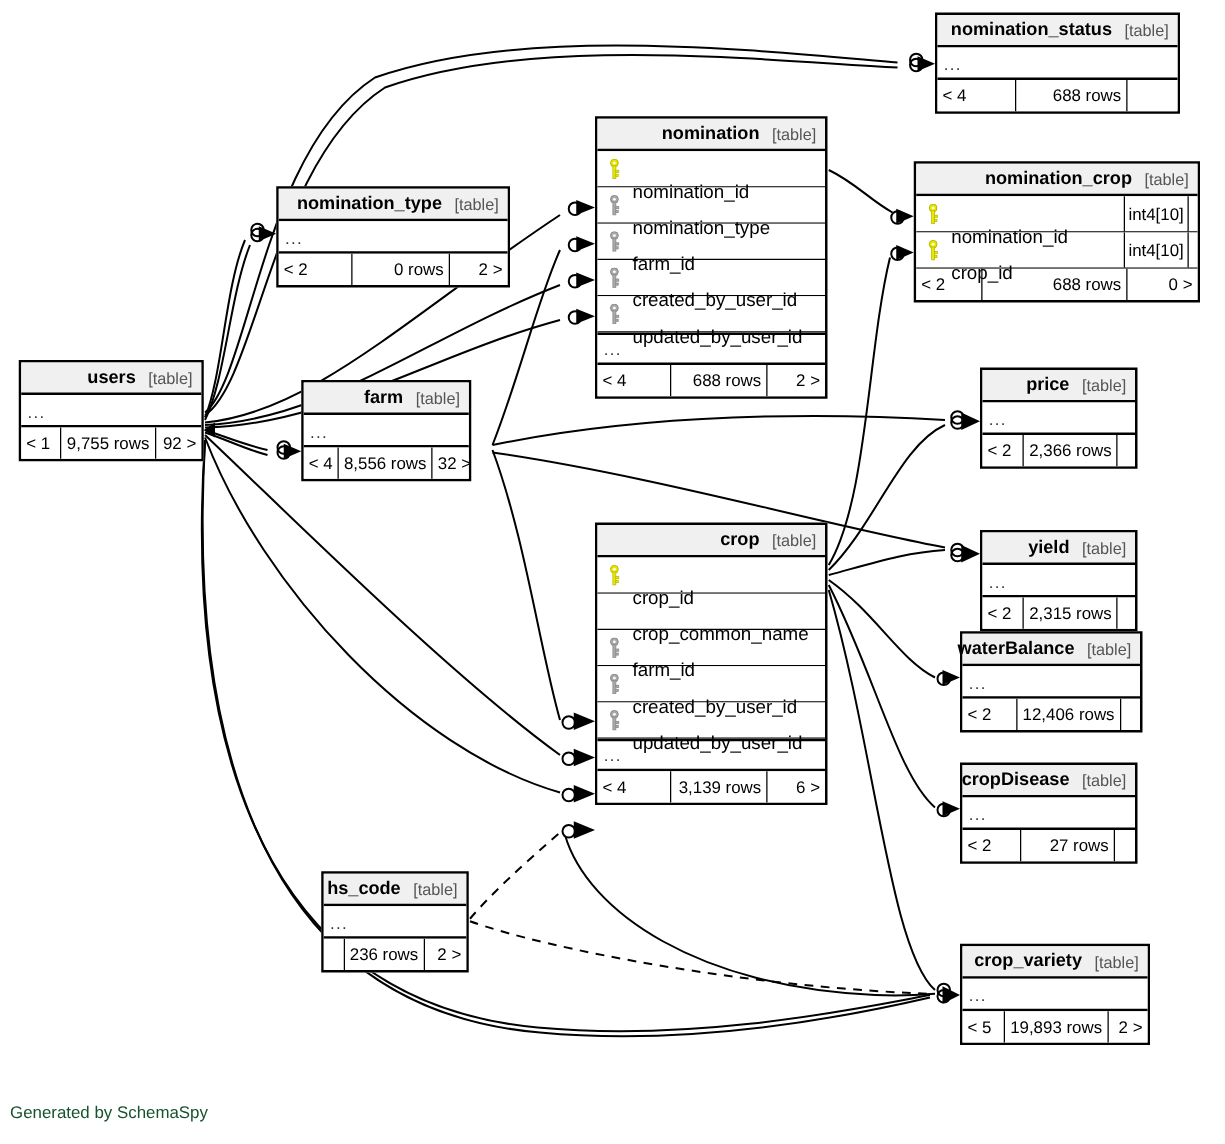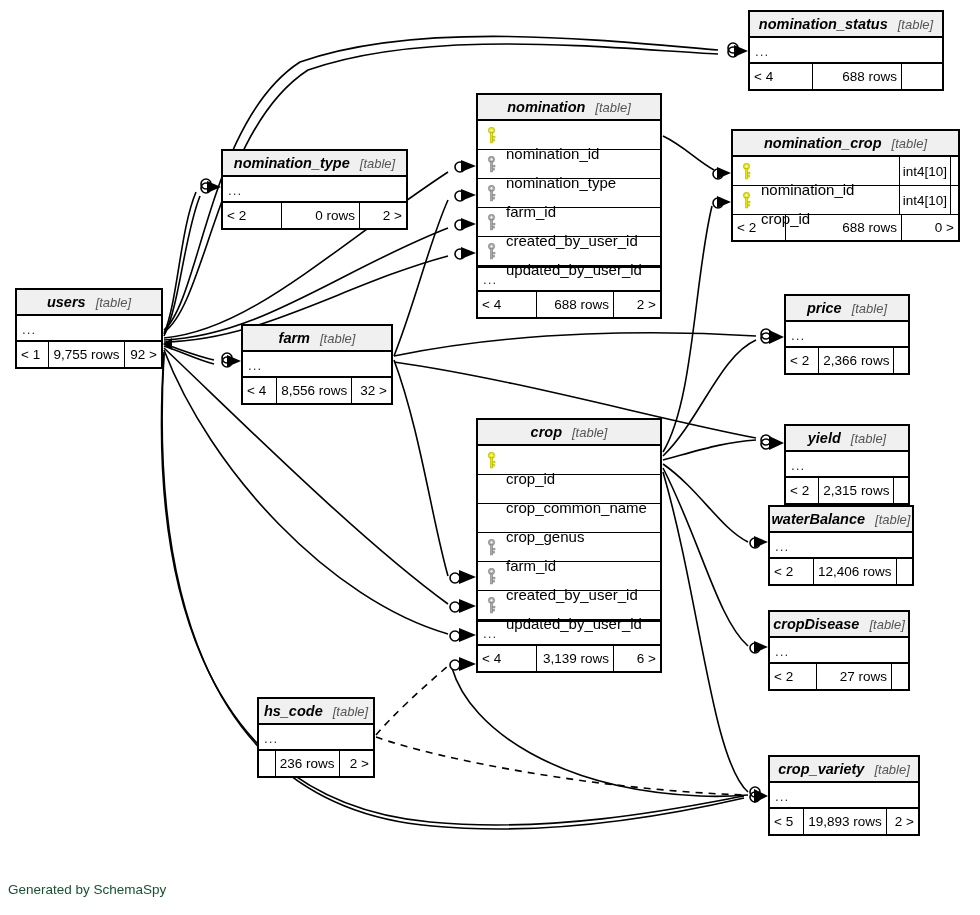--- a/index.html
+++ b/index.html
@@ -29,27 +29,26 @@
   .tbl {
     position: absolute;
     border: 2px solid #000000;
     background: #ffffff;
     box-sizing: border-box;
     z-index: 5;
   }
   .tbl-head {
     display: flex;
     align-items: center;
-    justify-content: center;
+    justify-content: flex-end;
     background: #f0f0f0;
     border-bottom: 2px solid #000000;
     height: 26px;
     padding: 0 7px;
     box-sizing: border-box;
-    font-style: italic;
   }
   .tbl-name {
     font-size: 14.5px;
     font-weight: bold;
     color: #000000;
     white-space: nowrap;
   }
   .tbl-tag {
     font-size: 13px;
     color: #555555;
@@ -407,21 +406,21 @@
           <span class="tbl-name">users</span>
           <span class="tbl-tag">[table]</span>
         </div>
         <div class="ellipsis-row no-top">...</div>
         <div class="foot">
           <span class="foot-cell foot-left" style="width: 36px;">&lt; 1</span>
           <span class="foot-cell foot-mid">9,755 rows</span>
           <span class="foot-cell foot-right" style="width: 42px;">92 &gt;</span>
         </div>
       </div>
-      <div class="tbl" style="left: 241px; top: 324px; width: 152px;">
+      <div class="tbl" style="left: 241px; top: 304px; width: 136px;">
         <div class="tbl-head">
           <span class="tbl-name">farm</span>
           <span class="tbl-tag">[table]</span>
         </div>
         <div class="ellipsis-row no-top">...</div>
         <div class="foot">
           <span class="foot-cell foot-left" style="width: 36px;">&lt; 4</span>
           <span class="foot-cell foot-mid">8,556 rows</span>
           <span class="foot-cell foot-right" style="width: 42px;">32 &gt;</span>
         </div>
@@ -465,24 +464,20 @@
               <rect x="6.6" y="12.4" width="2.0" height="1.7" fill="#e8e800" stroke="#b8b800" stroke-width="0.6"></rect>
             </svg>
           </span>
           <span class="col-name">crop_id</span>
         </div>
         <div class="col">
           <span class="col-key"></span>
           <span class="col-name">crop_common_name</span>
         </div>
         <div class="col">
-          <span class="col-key"></span>
-          <span class="col-name">crop_genus</span>
-        </div>
-        <div class="col">
           <span class="col-key">
             <svg class="key-svg" width="11" height="17" viewBox="0 0 11 17" xmlns="http://www.w3.org/2000/svg">
               <circle cx="5.5" cy="3.4" r="3.1" fill="#aaaaaa" stroke="#888888" stroke-width="0.8"></circle>
               <circle cx="5.5" cy="3.4" r="1.1" fill="#ffffff"></circle>
               <rect x="4.3" y="5.5" width="2.4" height="10.4" fill="#aaaaaa" stroke="#888888" stroke-width="0.6"></rect>
               <rect x="6.6" y="9.2" width="2.4" height="1.8" fill="#aaaaaa" stroke="#888888" stroke-width="0.6"></rect>
               <rect x="6.6" y="12.4" width="2.0" height="1.7" fill="#aaaaaa" stroke="#888888" stroke-width="0.6"></rect>
             </svg>
           </span>
           <span class="col-name">farm_id</span>

